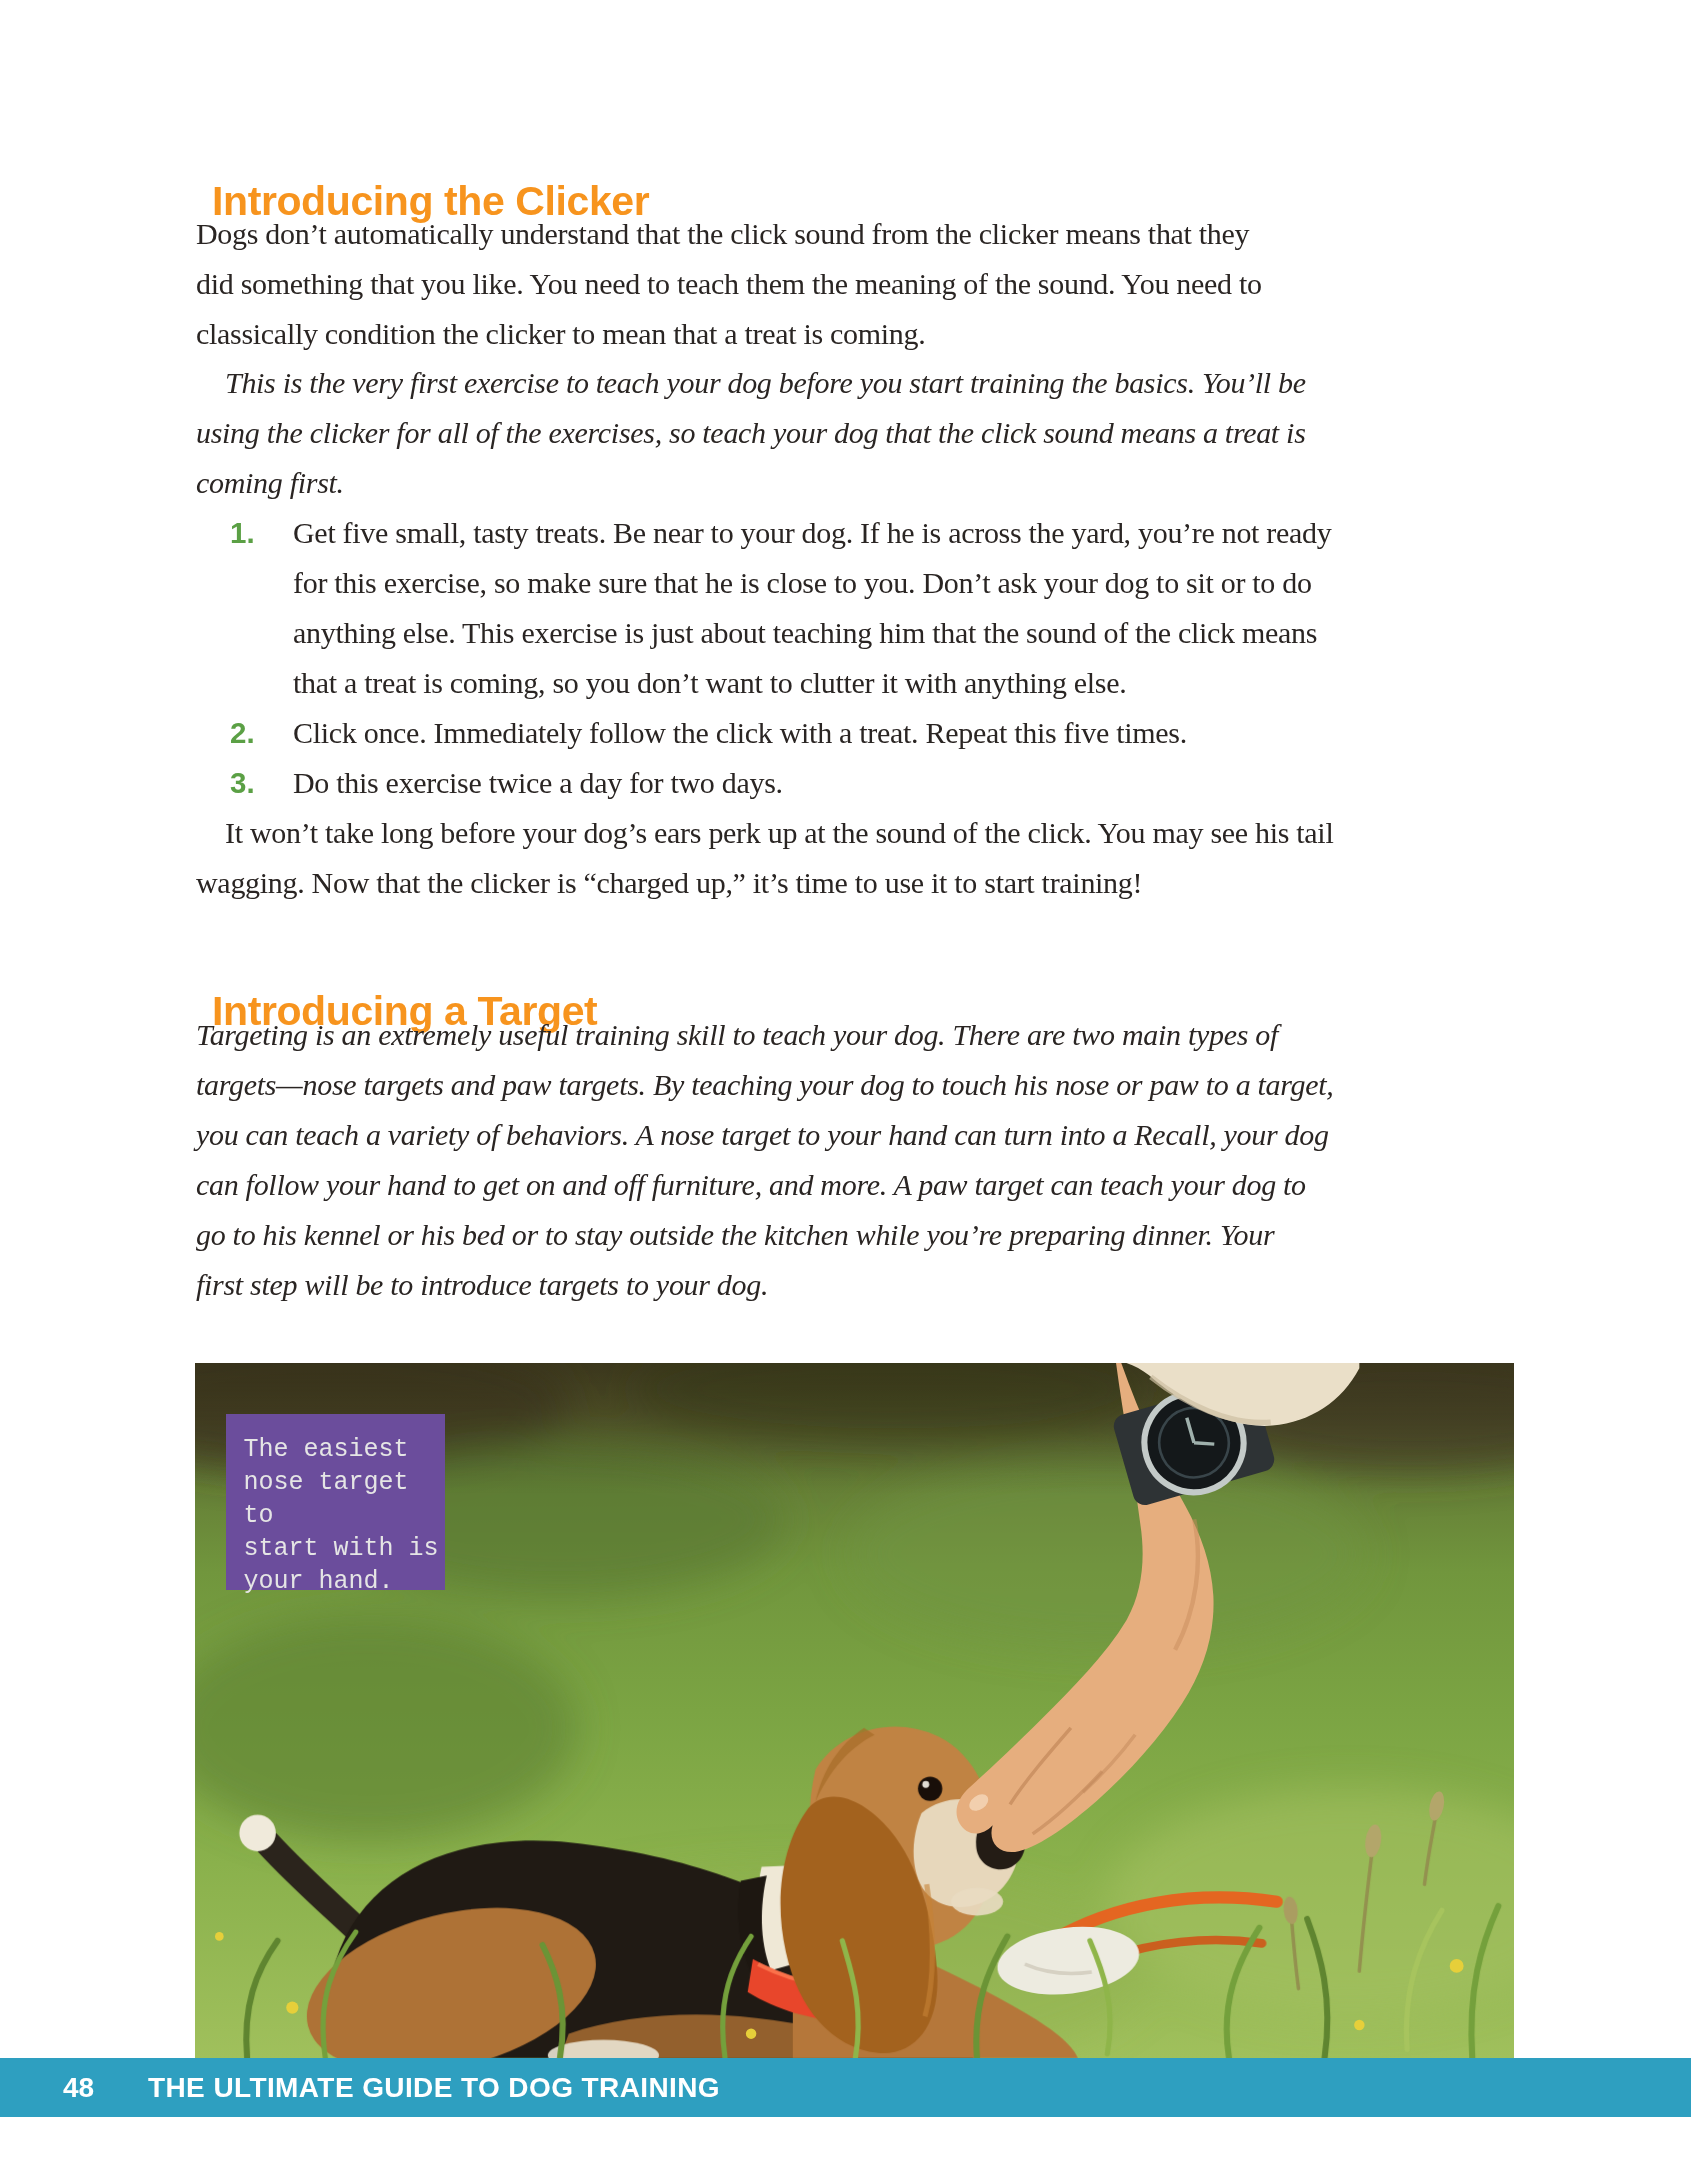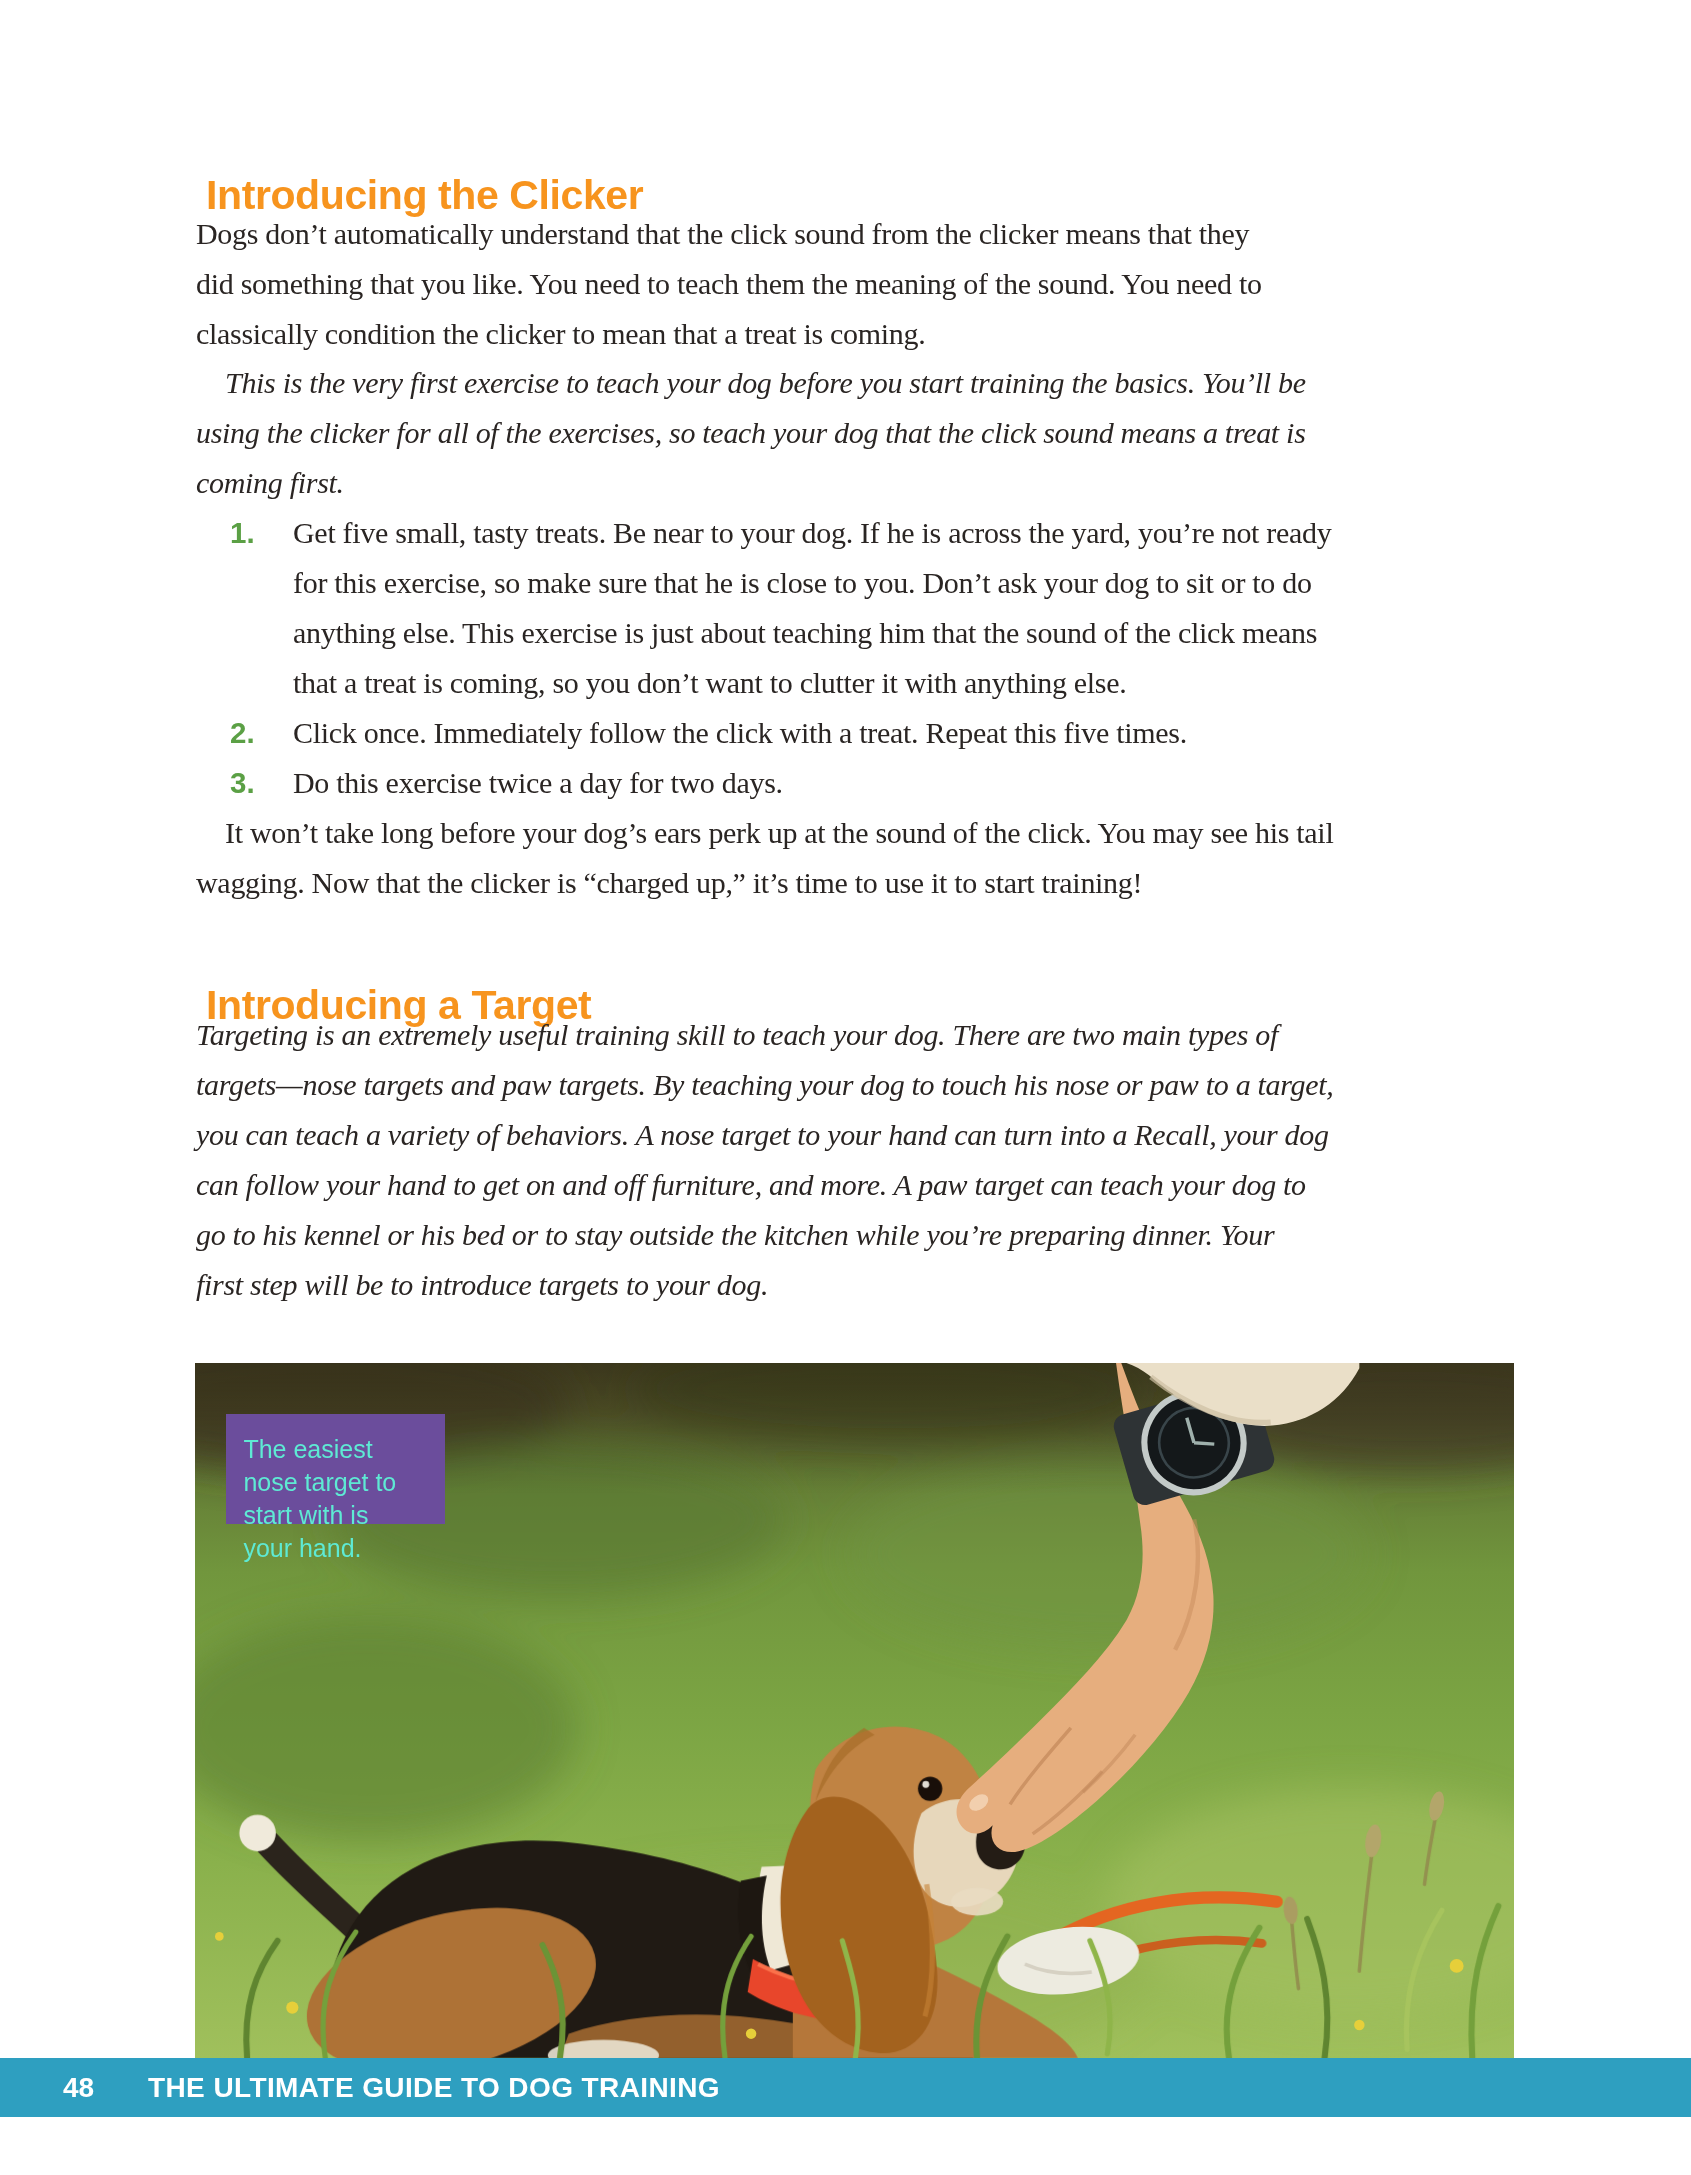--- a/index.html
+++ b/index.html
@@ -1,30 +1,30 @@
 <!DOCTYPE html>
 <html style="font-size:14px"><head>
 <meta charset="utf-8">
 <style>
   html,body{margin:0;padding:0;background:#ffffff;}
   .page{position:relative;width:1691px;height:2175px;background:#ffffff;overflow:hidden;
         font-family:"Liberation Serif",serif;color:#2a2523;}
-  .heading{position:absolute;left:196px;margin:10px;font-family:"Liberation Sans",sans-serif;
+  .heading{position:absolute;left:196px;margin:16px;font-family:"Liberation Sans",sans-serif;
         font-weight:bold;font-size:41px;letter-spacing:-0.4px;color:#f7941e;}
   .body-text{font-size:30px;line-height:50px;letter-spacing:-0.3px;white-space:pre-line;}
   .para{position:absolute;left:196px;width:1408px;margin:0;}
   .indent{text-indent:29px;}
   .list-item{position:absolute;left:196px;width:1408px;}
   .num{position:absolute;left:34px;top:0;font-family:"Liberation Sans",sans-serif;
         font-weight:bold;font-size:29.5px;line-height:50px;color:#5ba045;}
   .li-text{margin-left:97px;}
   .photo{position:absolute;left:195px;top:1363px;width:1319px;height:695px;overflow:hidden;}
   .photo svg{display:block;}
-  .caption{position:absolute;left:31px;top:51px;width:219px;height:110px;background:#6b4d9c;
-        color:#5eead4;font-family:Liberation Sans, sans-serif;font-size:25px;line-height:33px;
+  .caption{position:absolute;left:31px;top:51px;width:219px;height:176px;background:#6b4d9c;
+        color:#e5e5e5;font-family:Liberation Mono, monospace;font-size:25px;line-height:33px;
         padding:19px 0 0 17.4px;box-sizing:border-box;white-space:pre-line;}
   .footer{position:absolute;left:0;top:2058px;width:1691px;height:59px;background:#2e9fc0;
         font-family:"Liberation Sans",sans-serif;font-weight:bold;color:#ffffff;line-height:59px;text-align:center;}
   .page-num{position:absolute;left:63px;font-size:28px;}
   .footer-title{position:absolute;left:148px;font-size:28px;letter-spacing:0.4px;}
 </style>
 </head>
 <body>
 
 <div class="page">

